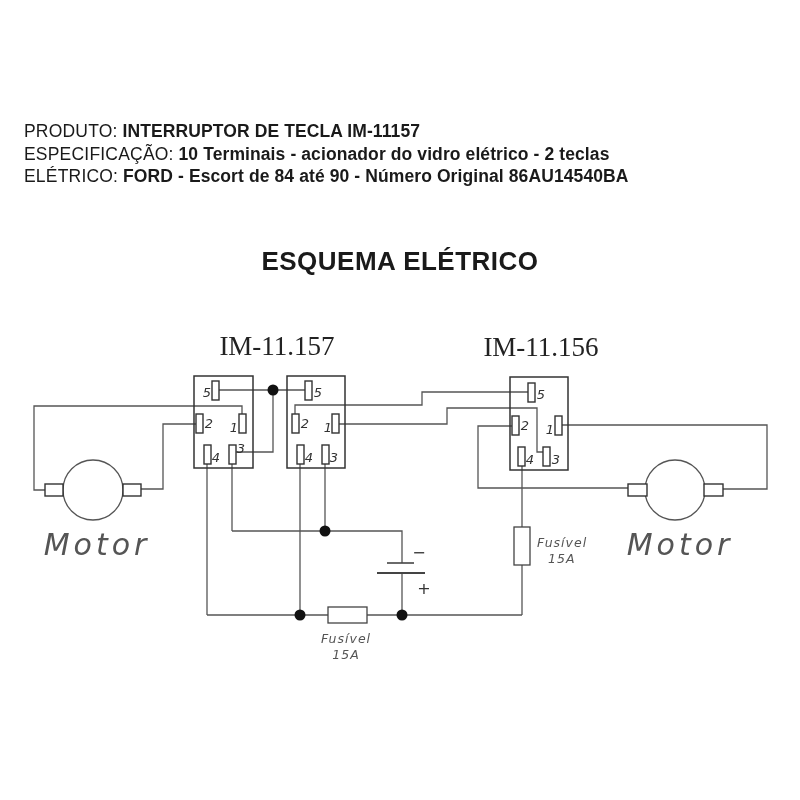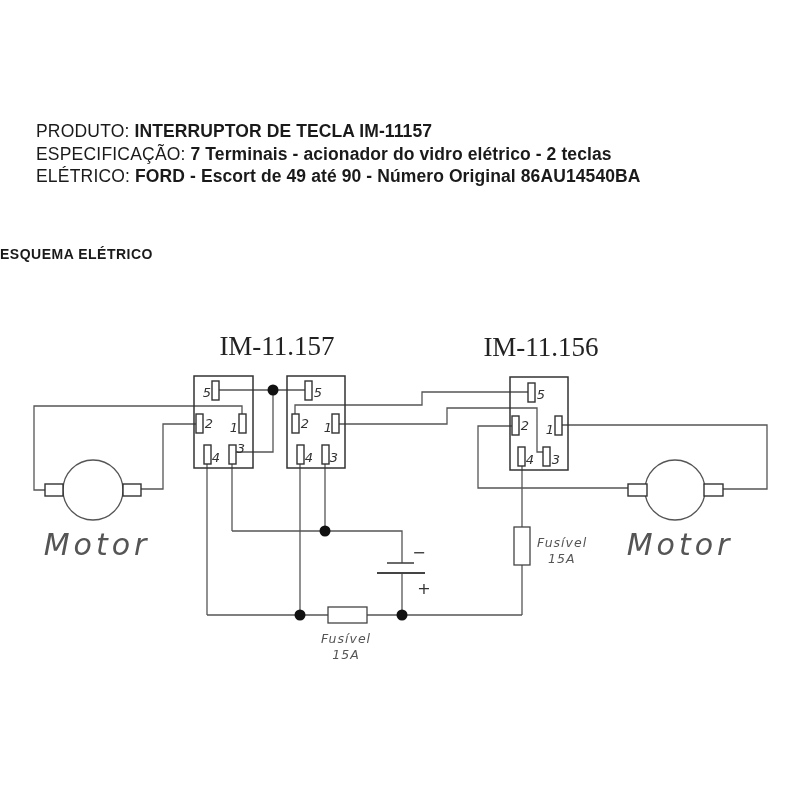--- a/index.html
+++ b/index.html
@@ -1,22 +1,22 @@
 <!DOCTYPE html>
 <html><head>
 <meta charset="utf-8">
 <style>
   html,body{margin:0;padding:0;background:#fff;}
   .page{position:relative;width:800px;height:800px;background:#ffffff;overflow:hidden;
         font-family:"Liberation Sans",sans-serif;color:#1a1a1a;}
-  .specs{position:absolute;left:36px;top:120px;font-size:17.5px;line-height:22.5px;white-space:nowrap;}
+  .specs{position:absolute;left:24px;top:120px;font-size:17.5px;line-height:22.5px;white-space:nowrap;}
   .specs .lbl{font-weight:normal;letter-spacing:.2px;}
   .specs .val{font-weight:bold;letter-spacing:.1px;}
-  .diagram-title{position:absolute;left:0;right:0;top:246px;
-        font-size:14px;font-weight:bold;letter-spacing:.5px;}
+  .diagram-title{position:absolute;left:0;right:0;top:246px;text-align:center;
+        font-size:26px;font-weight:bold;letter-spacing:.5px;}
   svg{position:absolute;left:0;top:0;}
   .wire{fill:none;stroke:#555;stroke-width:1.3px;}
   .boxline{fill:none;stroke:#333;stroke-width:1.5px;}
   .pin{fill:#ffffff;stroke:#333;stroke-width:1.4px;}
   .fusebox{fill:#ffffff;stroke:#444;stroke-width:1.3px;}
   .dot{fill:#111;stroke:none;}
   .im-label{font-family:"Liberation Serif",serif;font-size:27px;fill:#222;}
   .pin-num{font-family:"DejaVu Sans",sans-serif;font-style:italic;font-size:13px;fill:#333;}
   .hand{font-family:"DejaVu Sans",sans-serif;font-style:italic;fill:#555;}
   .motor-txt{font-size:30px;letter-spacing:4px;}
@@ -28,25 +28,25 @@
 
 <div class="page">
 
   <header class="specs">
     <div>
       <span class="lbl">PRODUTO:</span>
       <span class="val">INTERRUPTOR DE TECLA IM-11157</span>
     </div>
     <div>
       <span class="lbl">ESPECIFICAÇÃO:</span>
-      <span class="val">7 Terminais - acionador do vidro elétrico - 2 teclas</span>
+      <span class="val">10 Terminais - acionador do vidro elétrico - 2 teclas</span>
     </div>
     <div>
       <span class="lbl">ELÉTRICO:</span>
-      <span class="val">FORD -  Escort de 49 até 90 -  Número Original 86AU14540BA</span>
+      <span class="val">FORD -  Escort de 84 até 90 -  Número Original 86AU14540BA</span>
     </div>
   </header>
 
   <div class="diagram-title">ESQUEMA ELÉTRICO</div>
 
   <svg width="800" height="800" viewBox="0 0 800 800">
 
     <text class="im-label" x="277" y="355" text-anchor="middle">IM-11.157</text>
     <text class="im-label" x="541" y="356" text-anchor="middle">IM-11.156</text>
 

